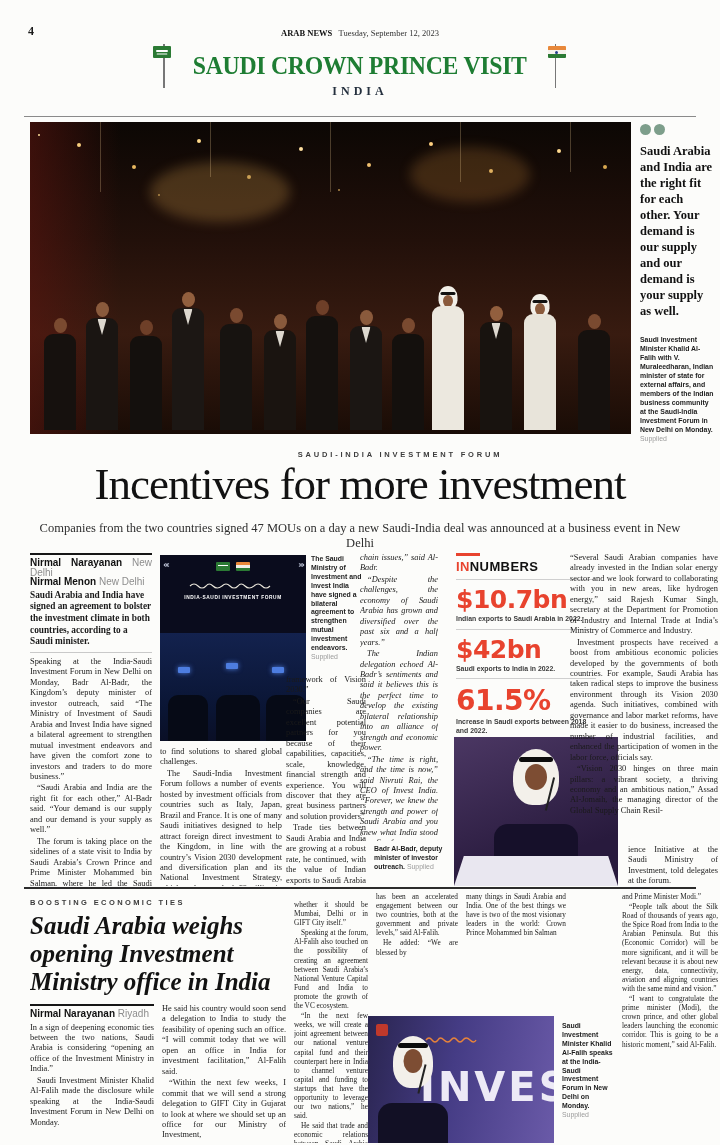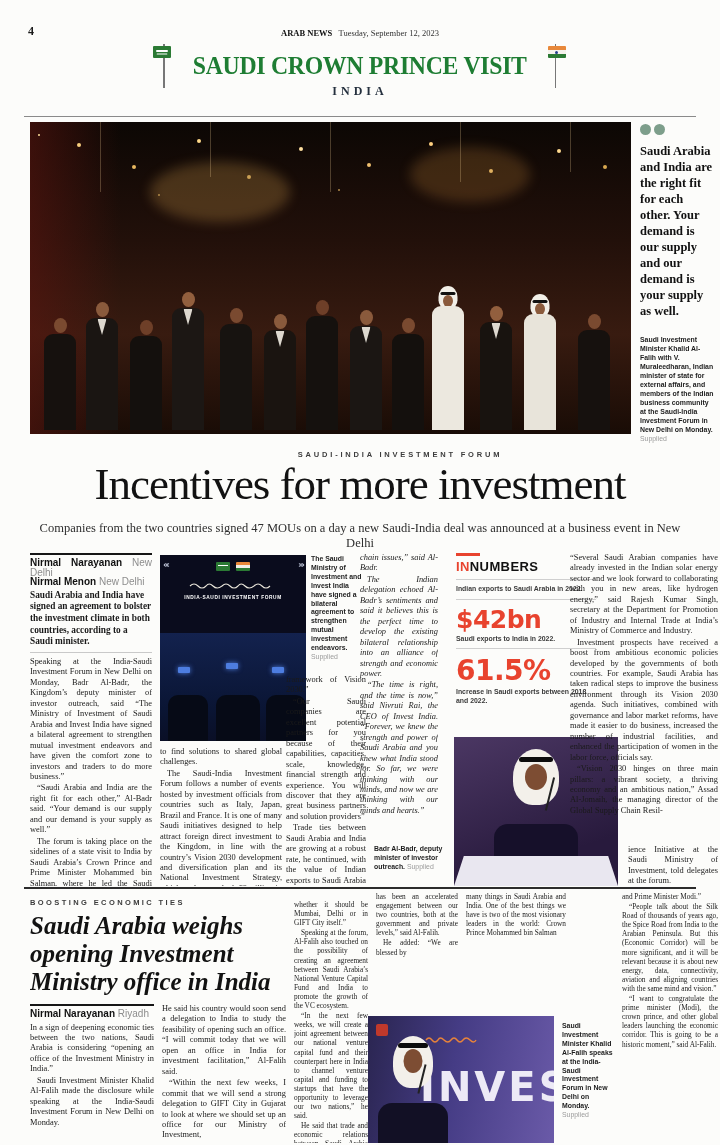--- a/index.html
+++ b/index.html
@@ -291,36 +291,38 @@
       <div>
           <p>framework of Vision 2030.”</p>
           <p>“Our Saudi companies are excellent potential partners for you because of their capabilities, capacities, scale, knowledge, financial strength and experience. You will discover that they are great business partners and solution providers”</p>
           <p>Trade ties between Saudi Arabia and India are growing at a robust rate, he continued, with the value of Indian exports to Saudi Arabia reaching $10.7 billion in 2022, an increase of approximately 16 percent from $8.8 billion in 2021. Saudi exports to India during the same period grew by approximately 61.5 percent, from $26 billion to $42 billion.</p>
         </div>
     </div>
 
     <div class="col" style="left:330px;top:0;width:78px;height:288px;font-style:italic;">
       <div>
           <p>chain issues,” said Al-Badr.</p>
+          <p>“Despite the challenges, the economy of Saudi Arabia has grown and diversified over the past six and a half years.”</p>
           <p>The Indian delegation echoed Al-Badr’s sentiments and said it believes this is the perfect time to develop the existing bilateral relationship into an alliance of strength and economic power.</p>
           <p>“The time is right, and the time is now,” said Nivruti Rai, the CEO of Invest India. “Forever, we knew the strength and power of Saudi Arabia and you knew what India stood for. So far, we were thinking with our minds, and now we are thinking with our minds and hearts.”</p>
         </div>
     </div>
 
     <div class="caption" style="left:344px;top:292px;width:78px;height:40px;">
       <span>Badr Al-Badr, deputy minister of investor outreach. </span><span class="credit">Supplied</span>
     </div>
 
     <div class="innum">
       <div class="innum-bar"></div>
       <div class="innum-head">
         <span class="accent">IN</span><span>NUMBERS</span>
       </div>
       <div class="stat-sep"></div>
       <div>
+        <div class="stat-val" style="font-size:25px;">$10.7bn</div>
         <div class="stat-cap">Indian exports to Saudi Arabia in 2022.</div>
       </div>
       <div class="stat-sep"></div>
       <div>
         <div class="stat-val" style="font-size:25px;">$42bn</div>
         <div class="stat-cap">Saudi exports to India in 2022.</div>
       </div>
       <div class="stat-sep"></div>
       <div>
         <div class="stat-val" style="font-size:28px;">61.5%</div>

